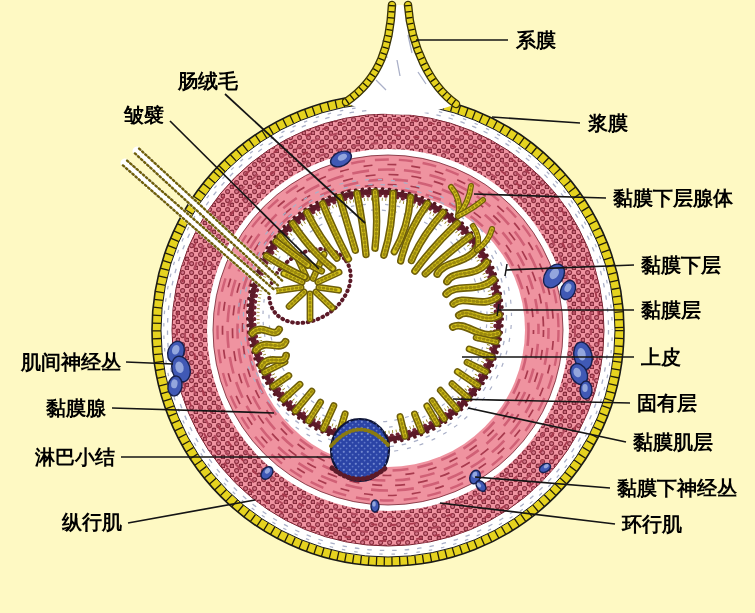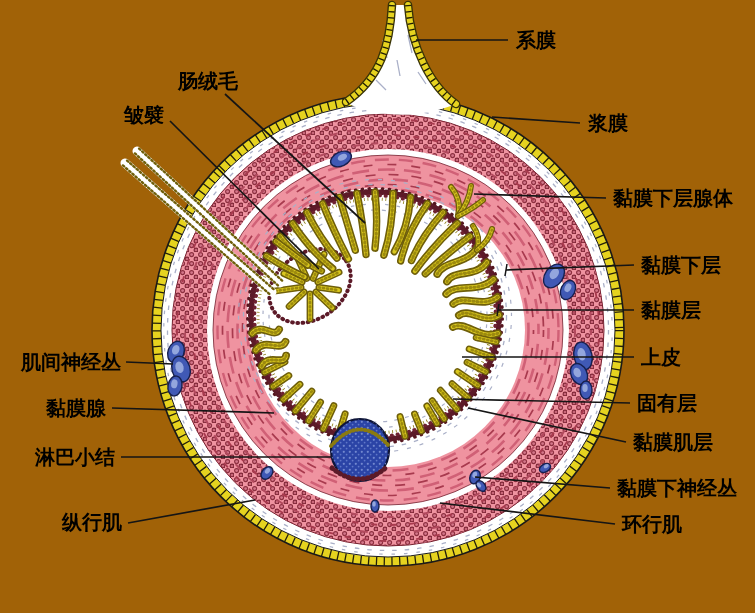--- a/index.html
+++ b/index.html
@@ -1,16 +1,16 @@
 <!DOCTYPE html>
 <html><head>
 <meta charset="utf-8">
 <style>
   html,body{margin:0;padding:0;background:#fff;}
-  .stage{position:relative;width:755px;height:613px;background:#a16207;overflow:hidden;}
+  .stage{position:relative;width:755px;height:613px;background:#fef9c3;overflow:hidden;}
   svg{display:block;}
   .lbl{font-family:"Liberation Sans","DejaVu Sans",sans-serif;font-size:20px;font-weight:600;fill:#000;}
 </style>
 </head>
 <body>
 
 <div class="stage">
 <svg id="fig" viewBox="0 0 755 613" width="755" height="613">
   <defs>
     <pattern id="pDots" width="9" height="9" patternUnits="userSpaceOnUse">

